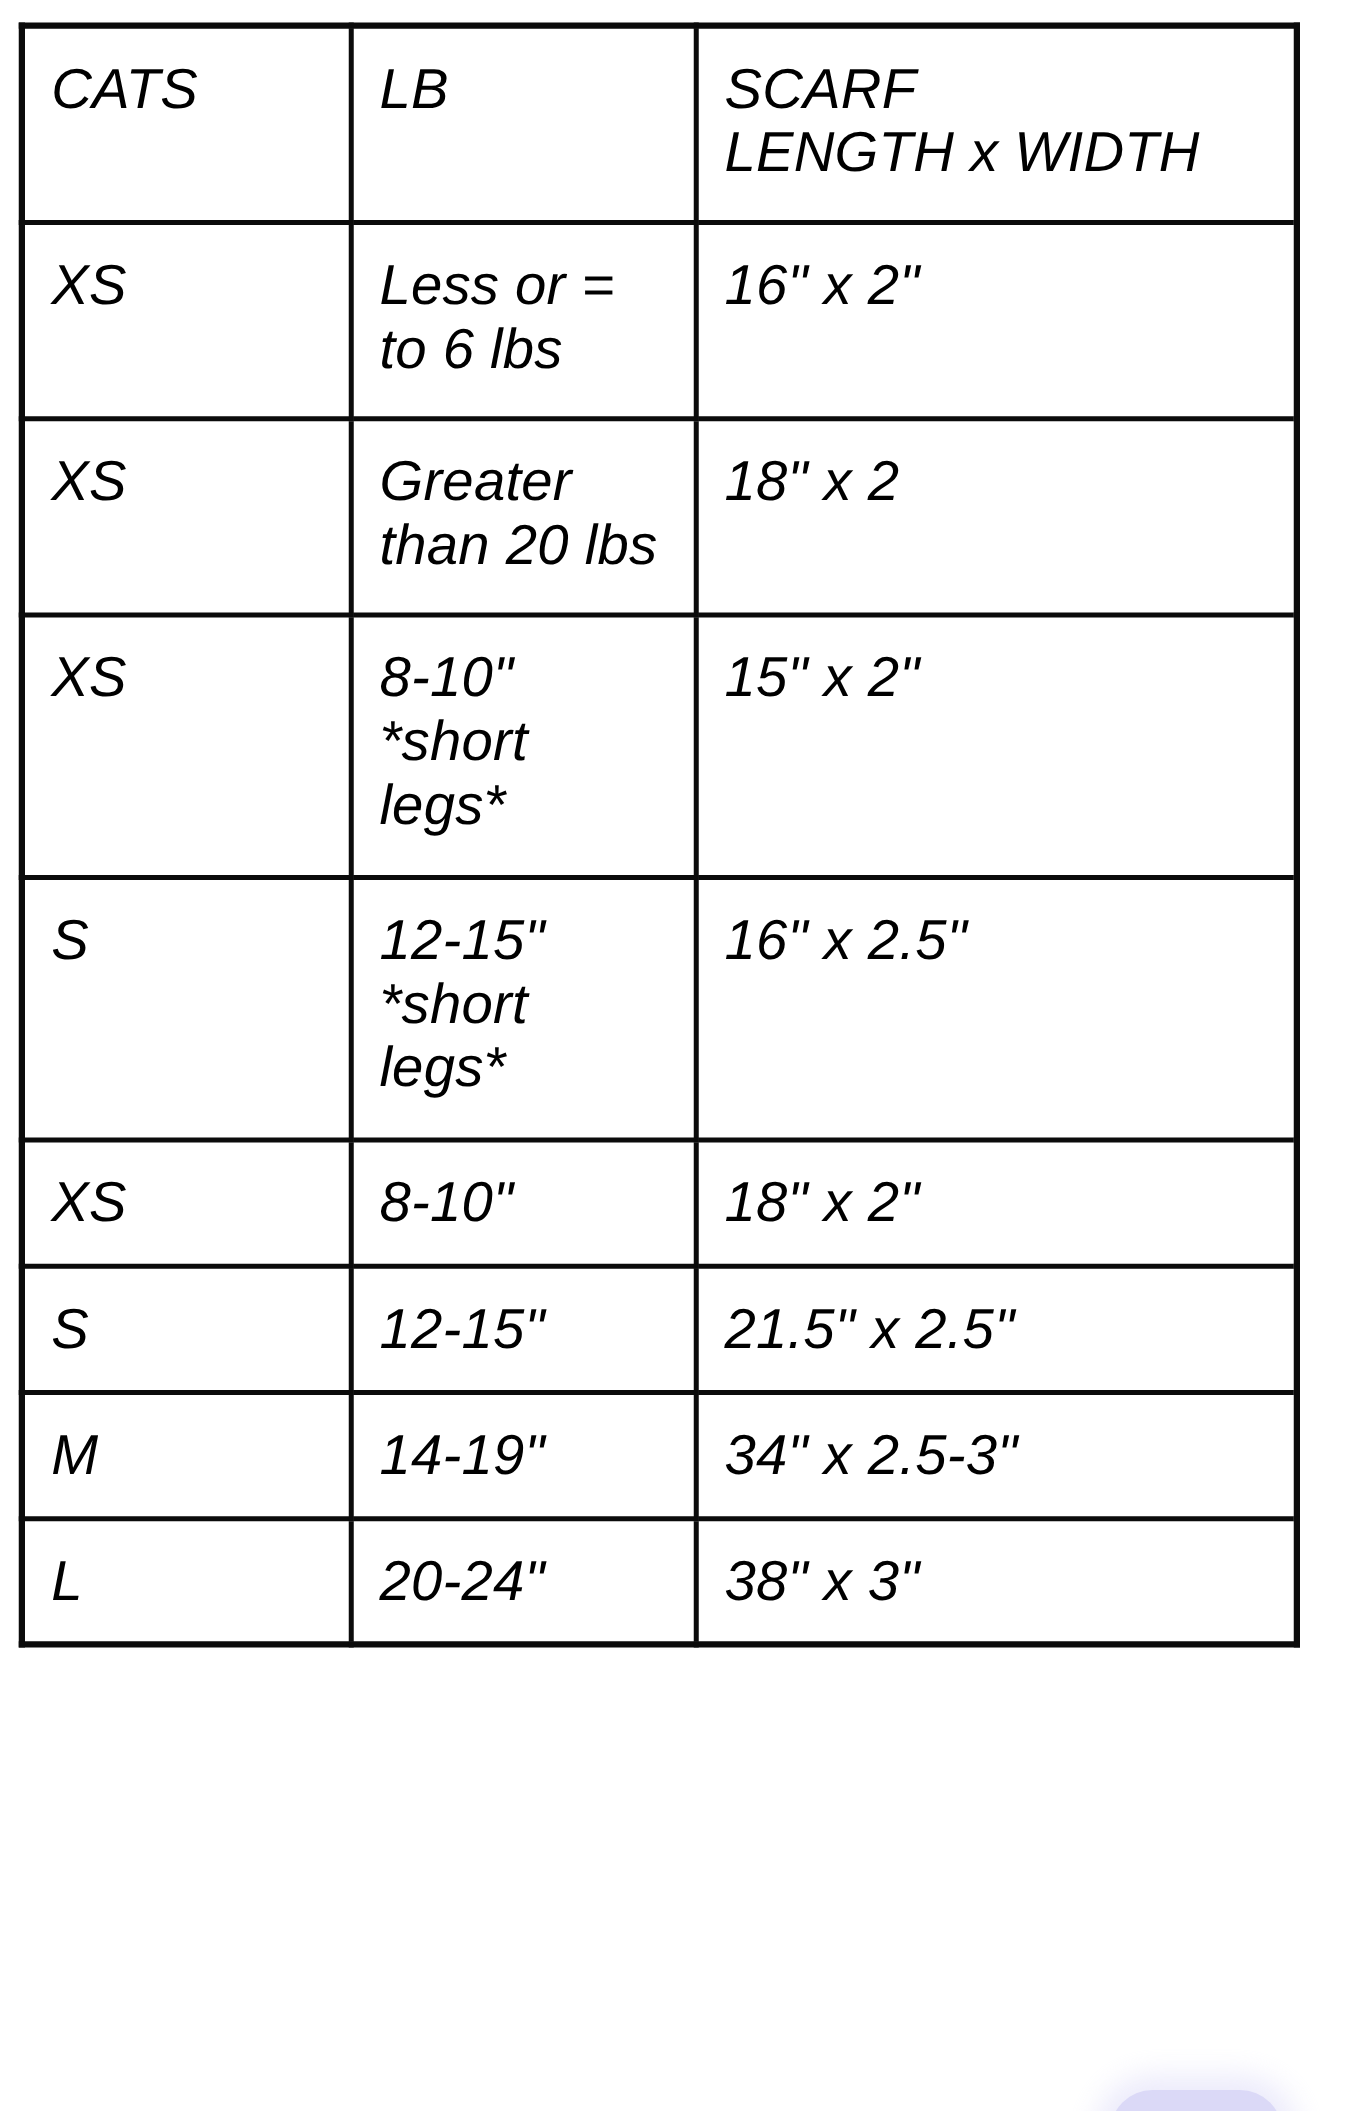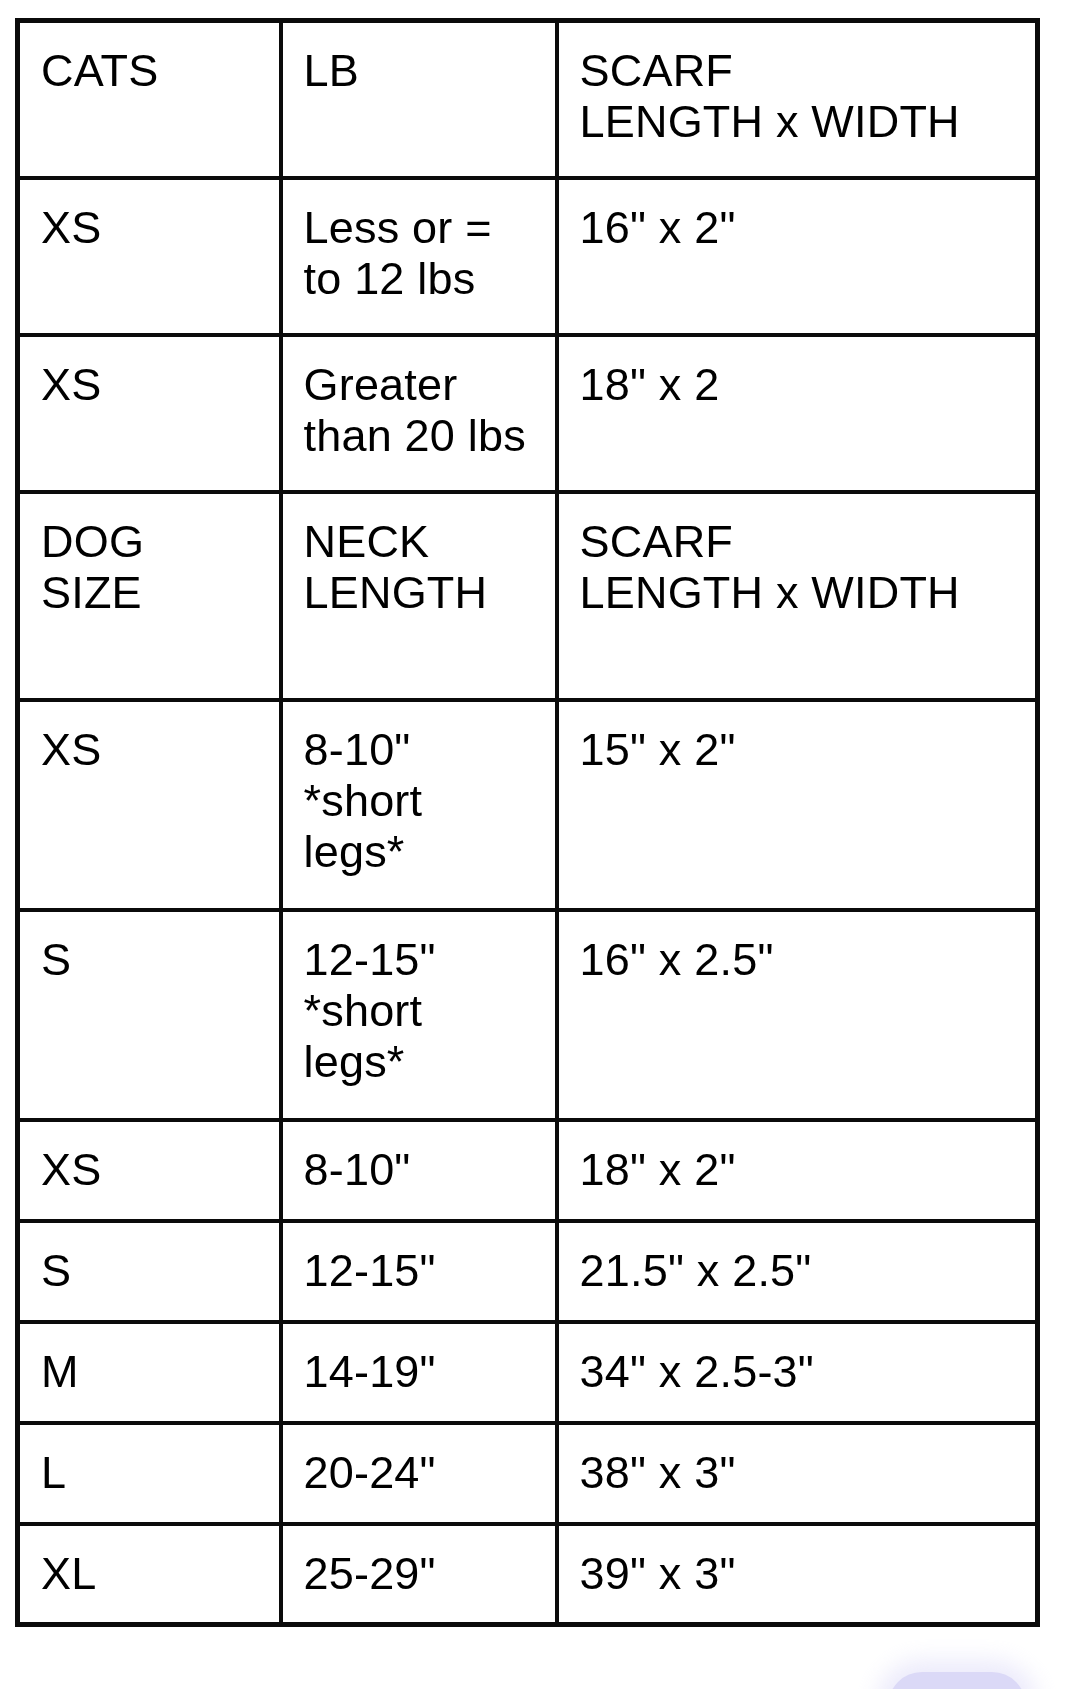--- a/index.html
+++ b/index.html
@@ -16,20 +16,21 @@
     color: #000000;
   }
   .size-chart {
     position: absolute;
     left: 15px;
     top: 18px;
     border-collapse: collapse;
     table-layout: fixed;
     width: 1020px;
     border: 5px solid #0b0b0b;
+    font-style: italic;
   }
   .size-chart td {
     border: 4px solid #0b0b0b;
     vertical-align: top;
     padding: 22px 16px 12px 21px;
     font-size: 45px;
     line-height: 51px;
     white-space: pre-line;
     letter-spacing: 0.2px;
     overflow: hidden;
@@ -66,36 +67,28 @@
   <tbody>
     <tr class="rh2">
       <td>CATS</td>
       <td>LB</td>
       <td>SCARF
 LENGTH x WIDTH</td>
     </tr>
     <tr class="rh2">
       <td>XS</td>
       <td>Less or =
-to 12 lbs</td>
+to 6 lbs</td>
       <td>16" x 2"</td>
     </tr>
     <tr class="rh2">
       <td>XS</td>
       <td>Greater
 than 20 lbs</td>
       <td>18" x 2</td>
-    </tr>
-    <tr class="rh3b">
-      <td>DOG
-SIZE</td>
-      <td>NECK
-LENGTH</td>
-      <td>SCARF
-LENGTH x WIDTH</td>
     </tr>
     <tr class="rh3">
       <td>XS</td>
       <td>8-10"
 *short
 legs*</td>
       <td>15" x 2"</td>
     </tr>
     <tr class="rh3">
       <td>S</td>
@@ -117,21 +110,16 @@
     <tr class="rh1">
       <td>M</td>
       <td>14-19"</td>
       <td>34" x 2.5-3"</td>
     </tr>
     <tr class="rh1">
       <td>L</td>
       <td>20-24"</td>
       <td>38" x 3"</td>
     </tr>
-    <tr class="rh1">
-      <td>XL</td>
-      <td>25-29"</td>
-      <td>39" x 3"</td>
-    </tr>
   </tbody>
 </table>
 
 <button class="chat-widget-button" aria-label="chat" style="background: rgb(219, 217, 247);"></button>
 
 </body></html>

